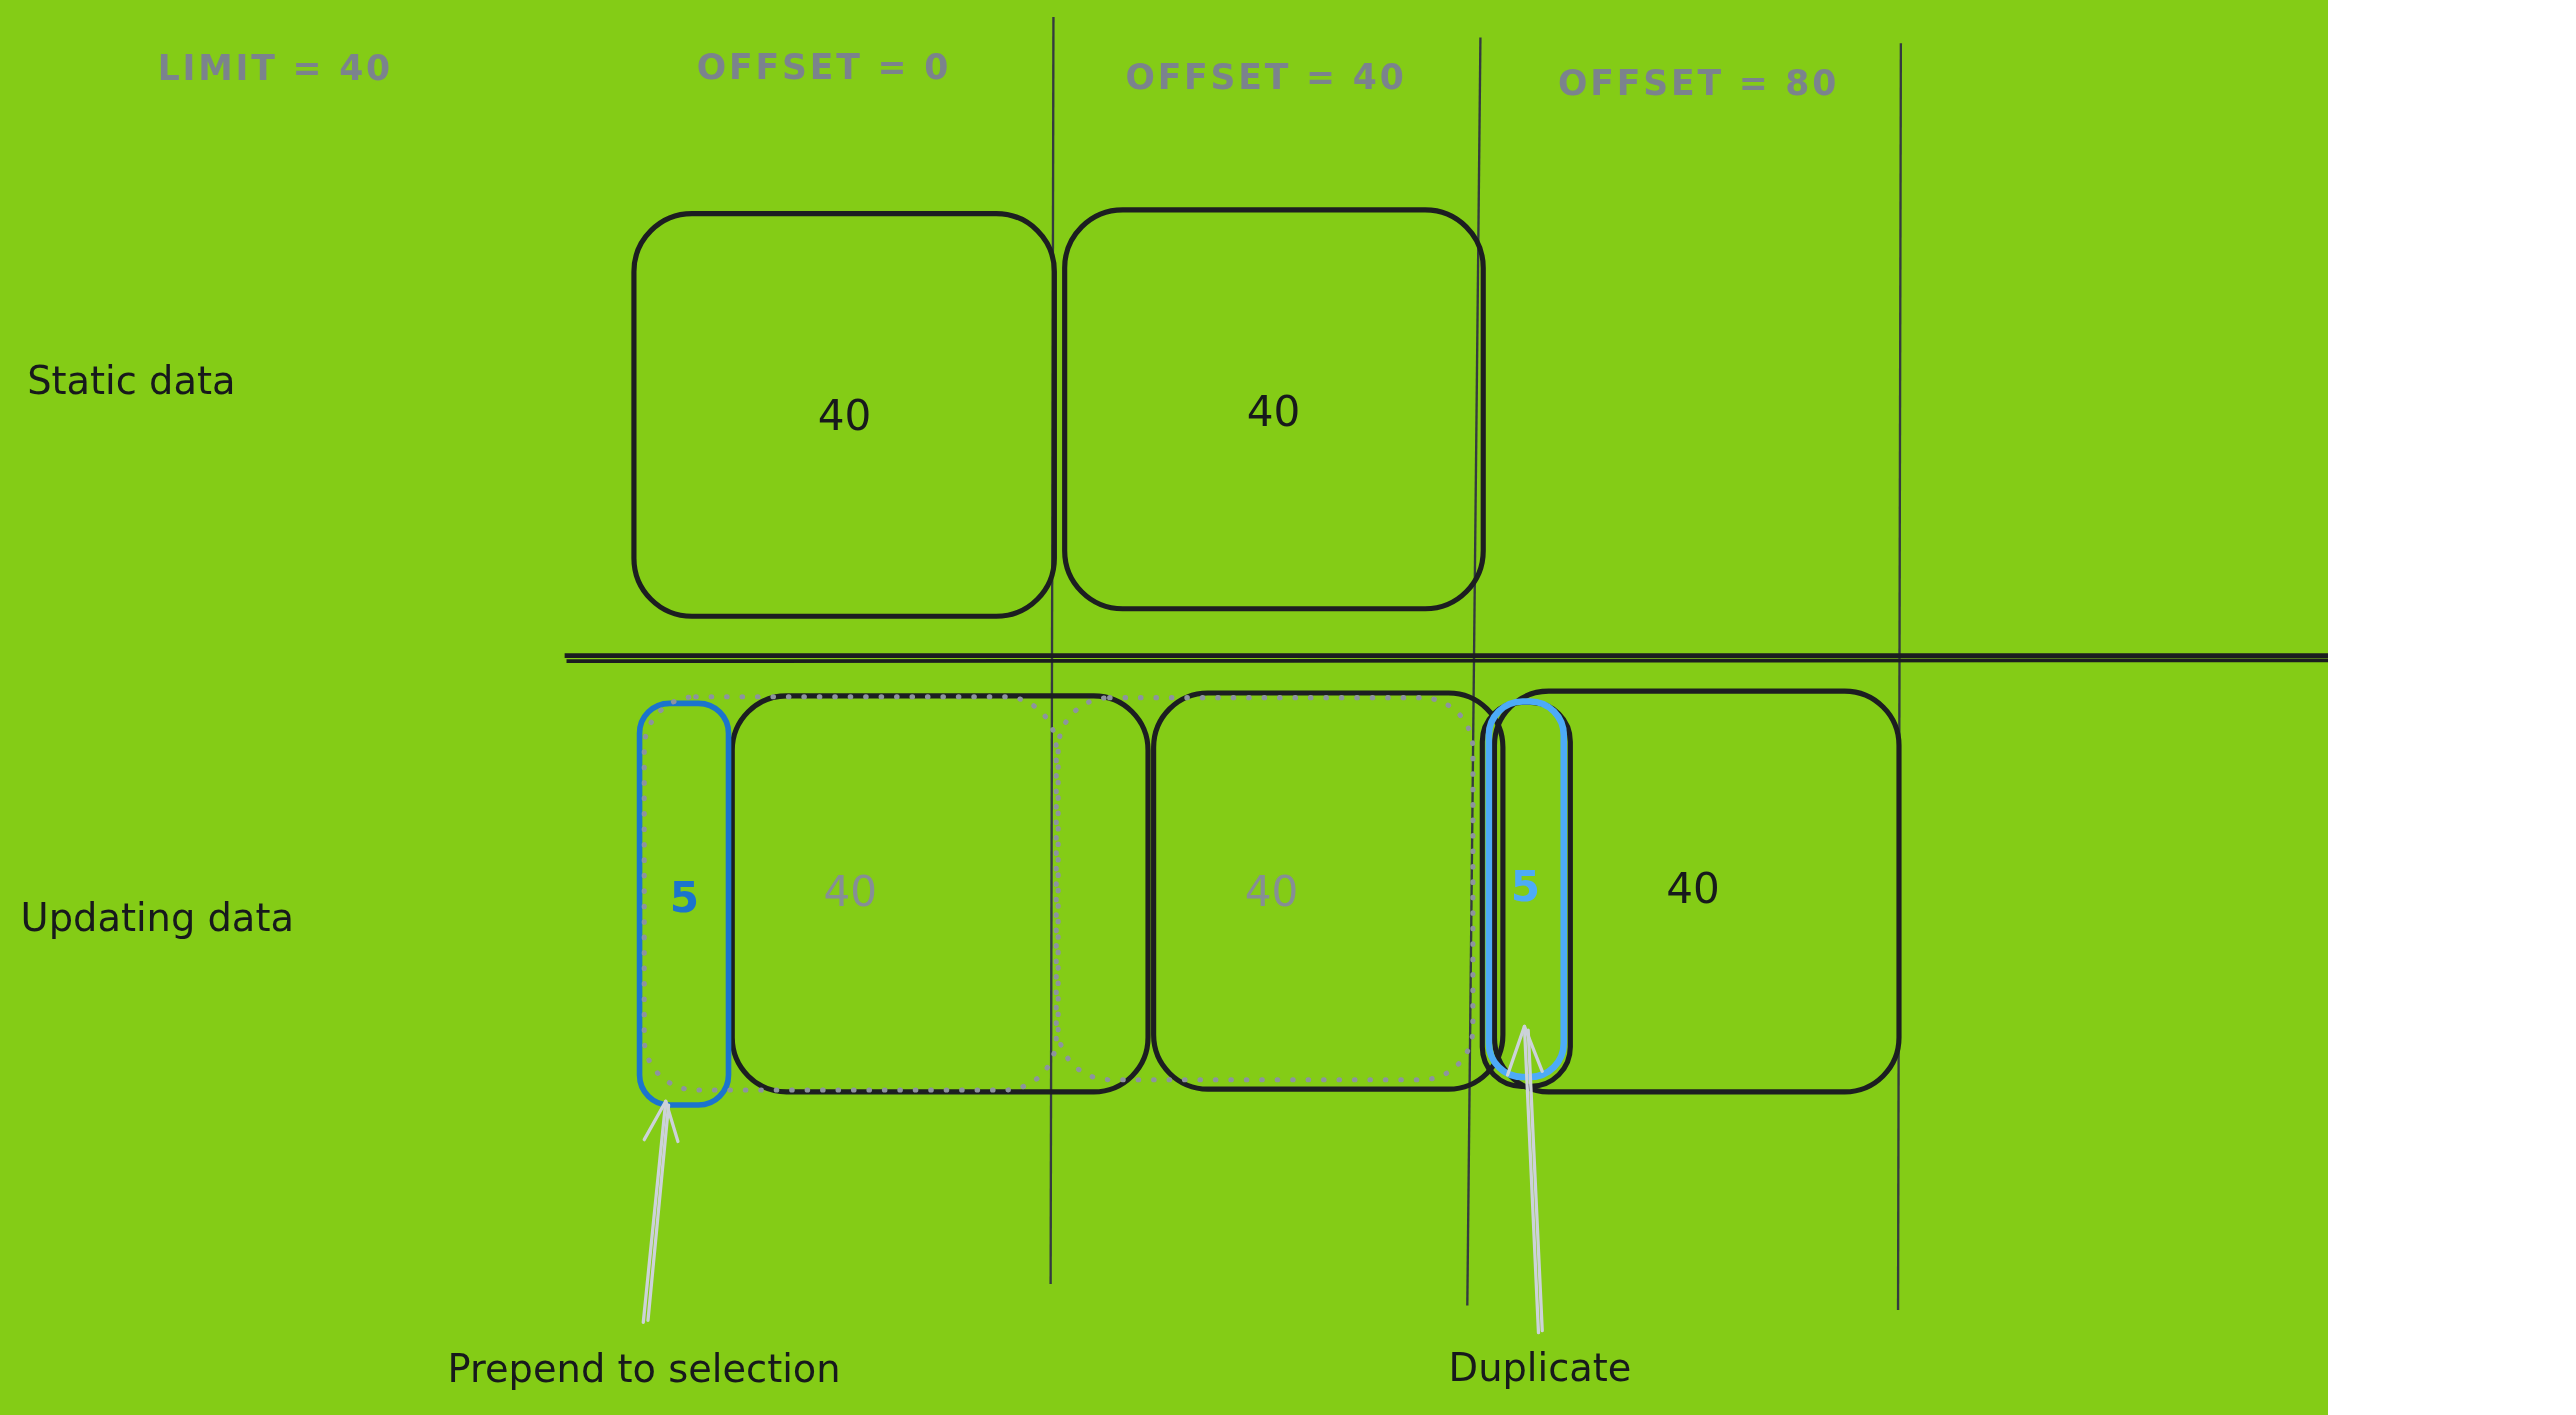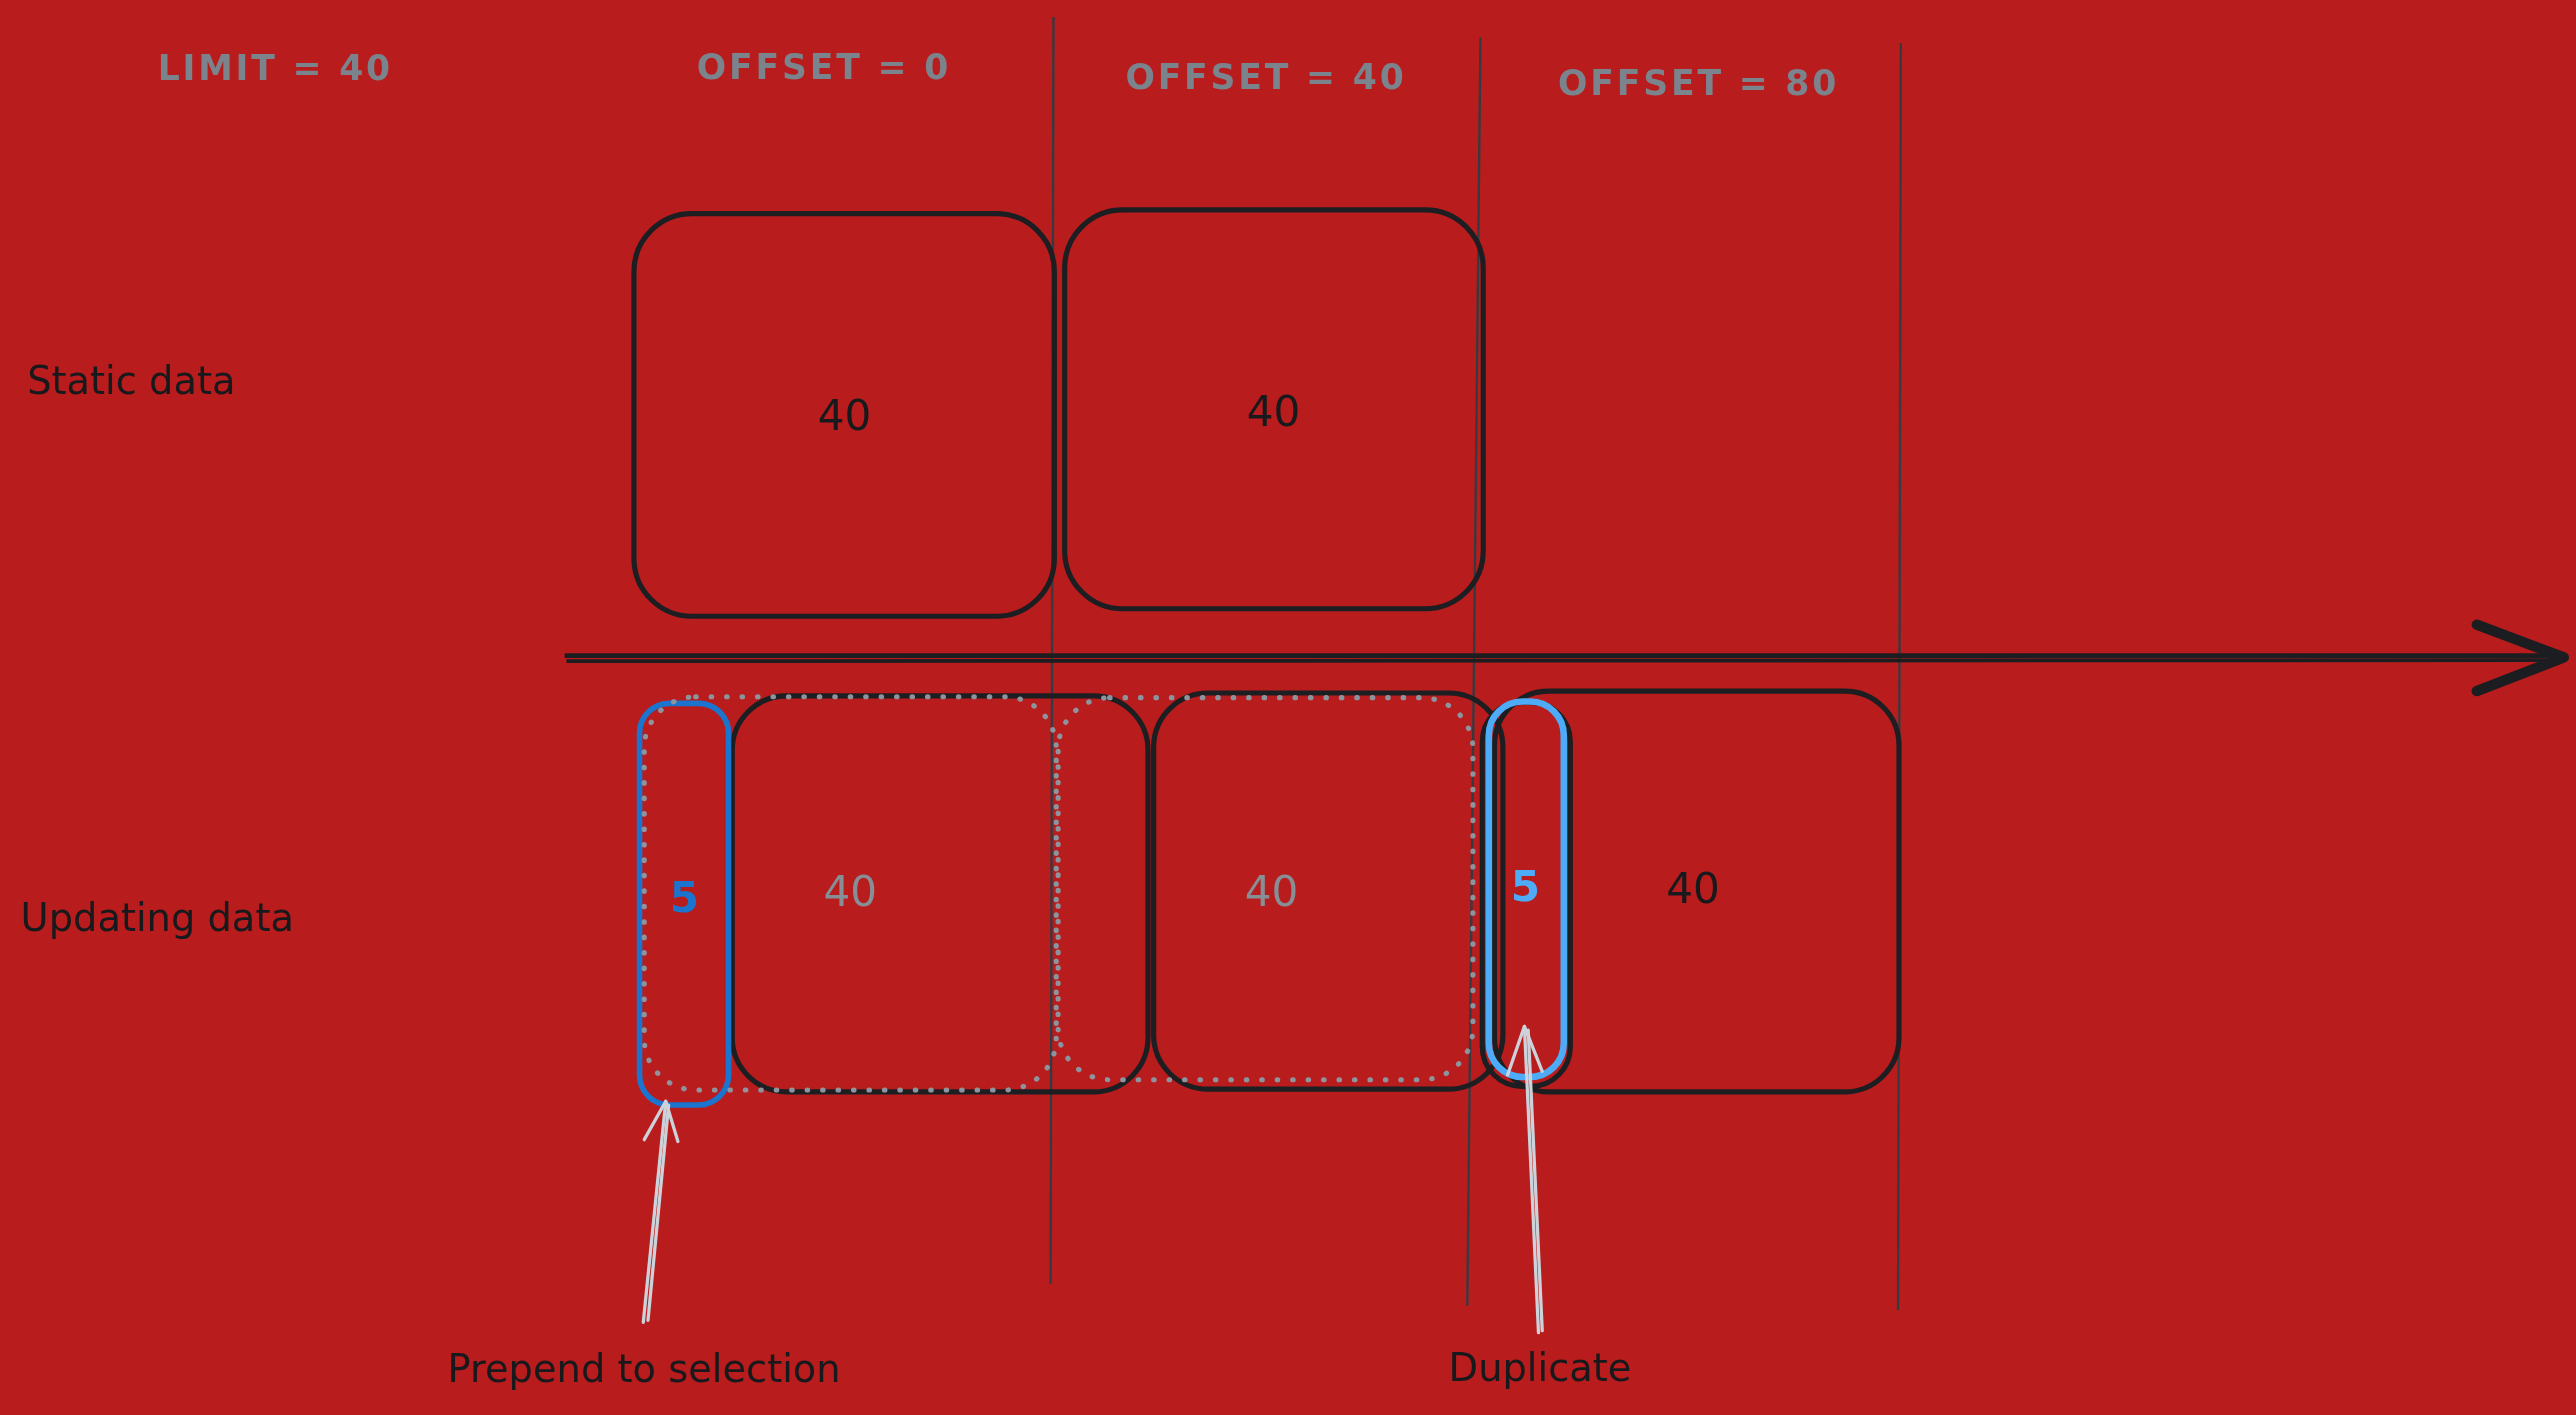--- a/index.html
+++ b/index.html
@@ -1,20 +1,20 @@
 <!DOCTYPE html>
 <html style="font-size:15px"><head>
 <meta charset="utf-8">
 <style>
   html, body { margin: 0; padding: 0; background: #ffffff; }
   .stage {
     position: relative;
-    width: 2576px;
+    width: 2328px;
     height: 1416px;
-    background: #b91c1c;
+    background: #84cc16;
     overflow: hidden;
     font-family: "DejaVu Sans", "Liberation Sans", sans-serif;
   }
   svg { display: block; }
 
   .hdr {
     font-family: "DejaVu Sans", "Liberation Sans", sans-serif;
     font-size: 37px;
     font-weight: 600;
     letter-spacing: 3px;

